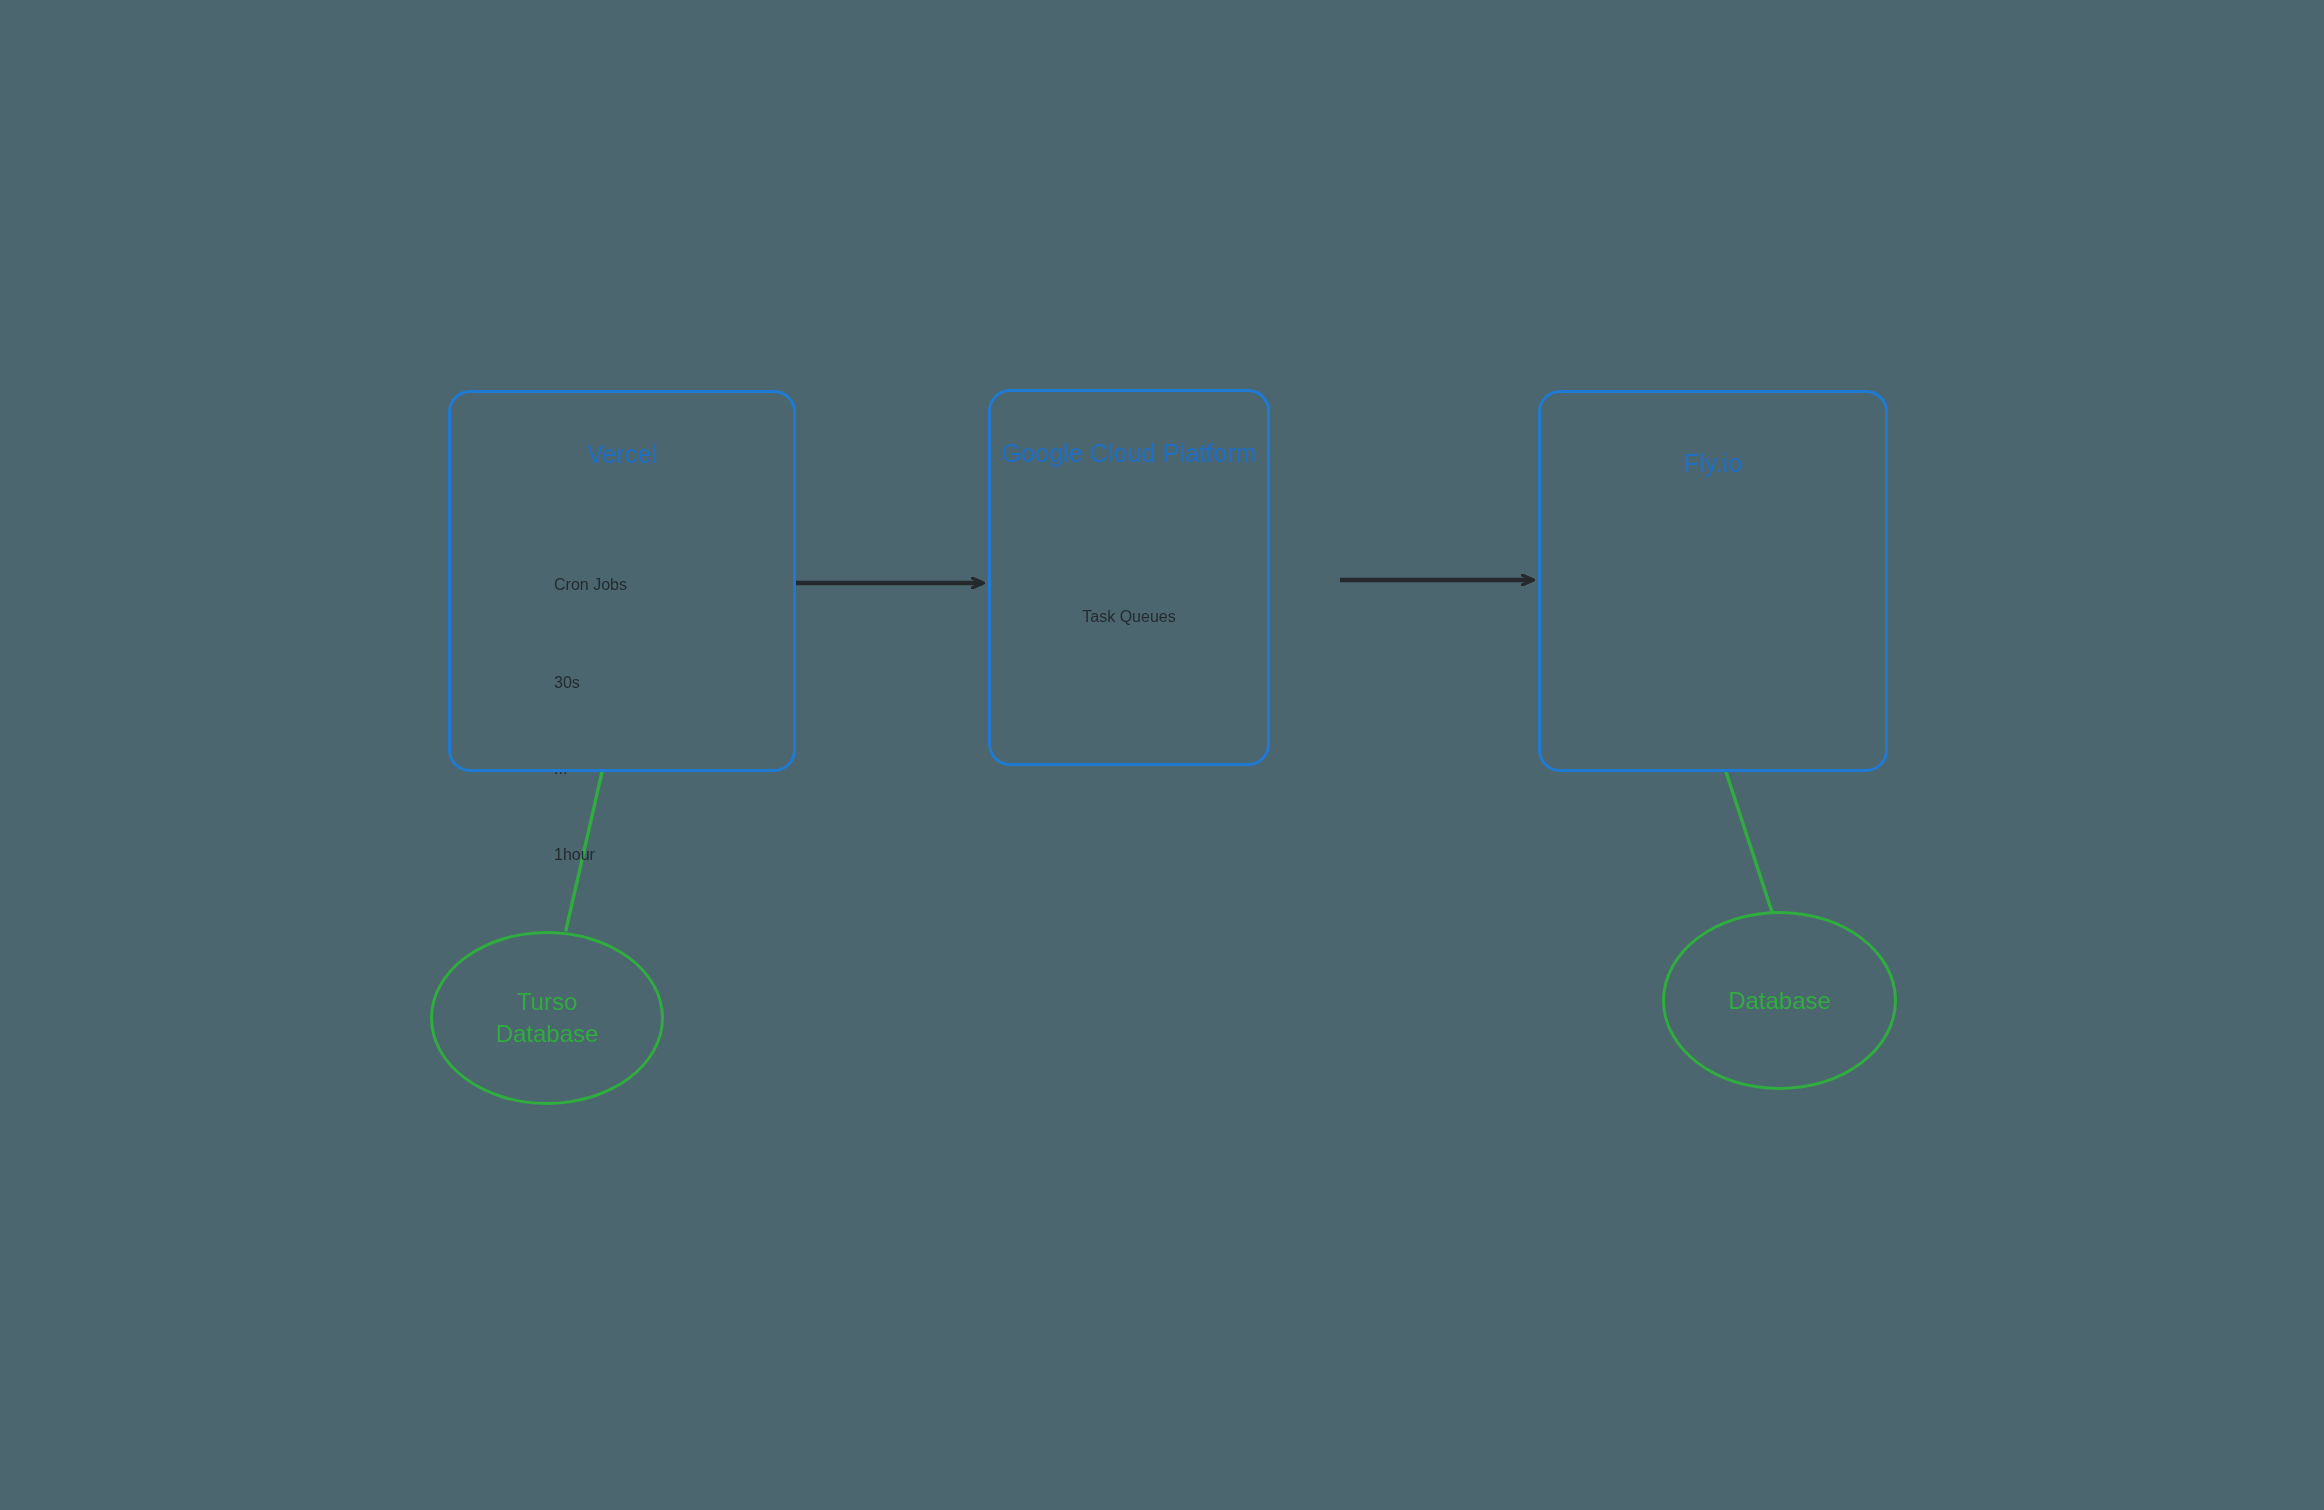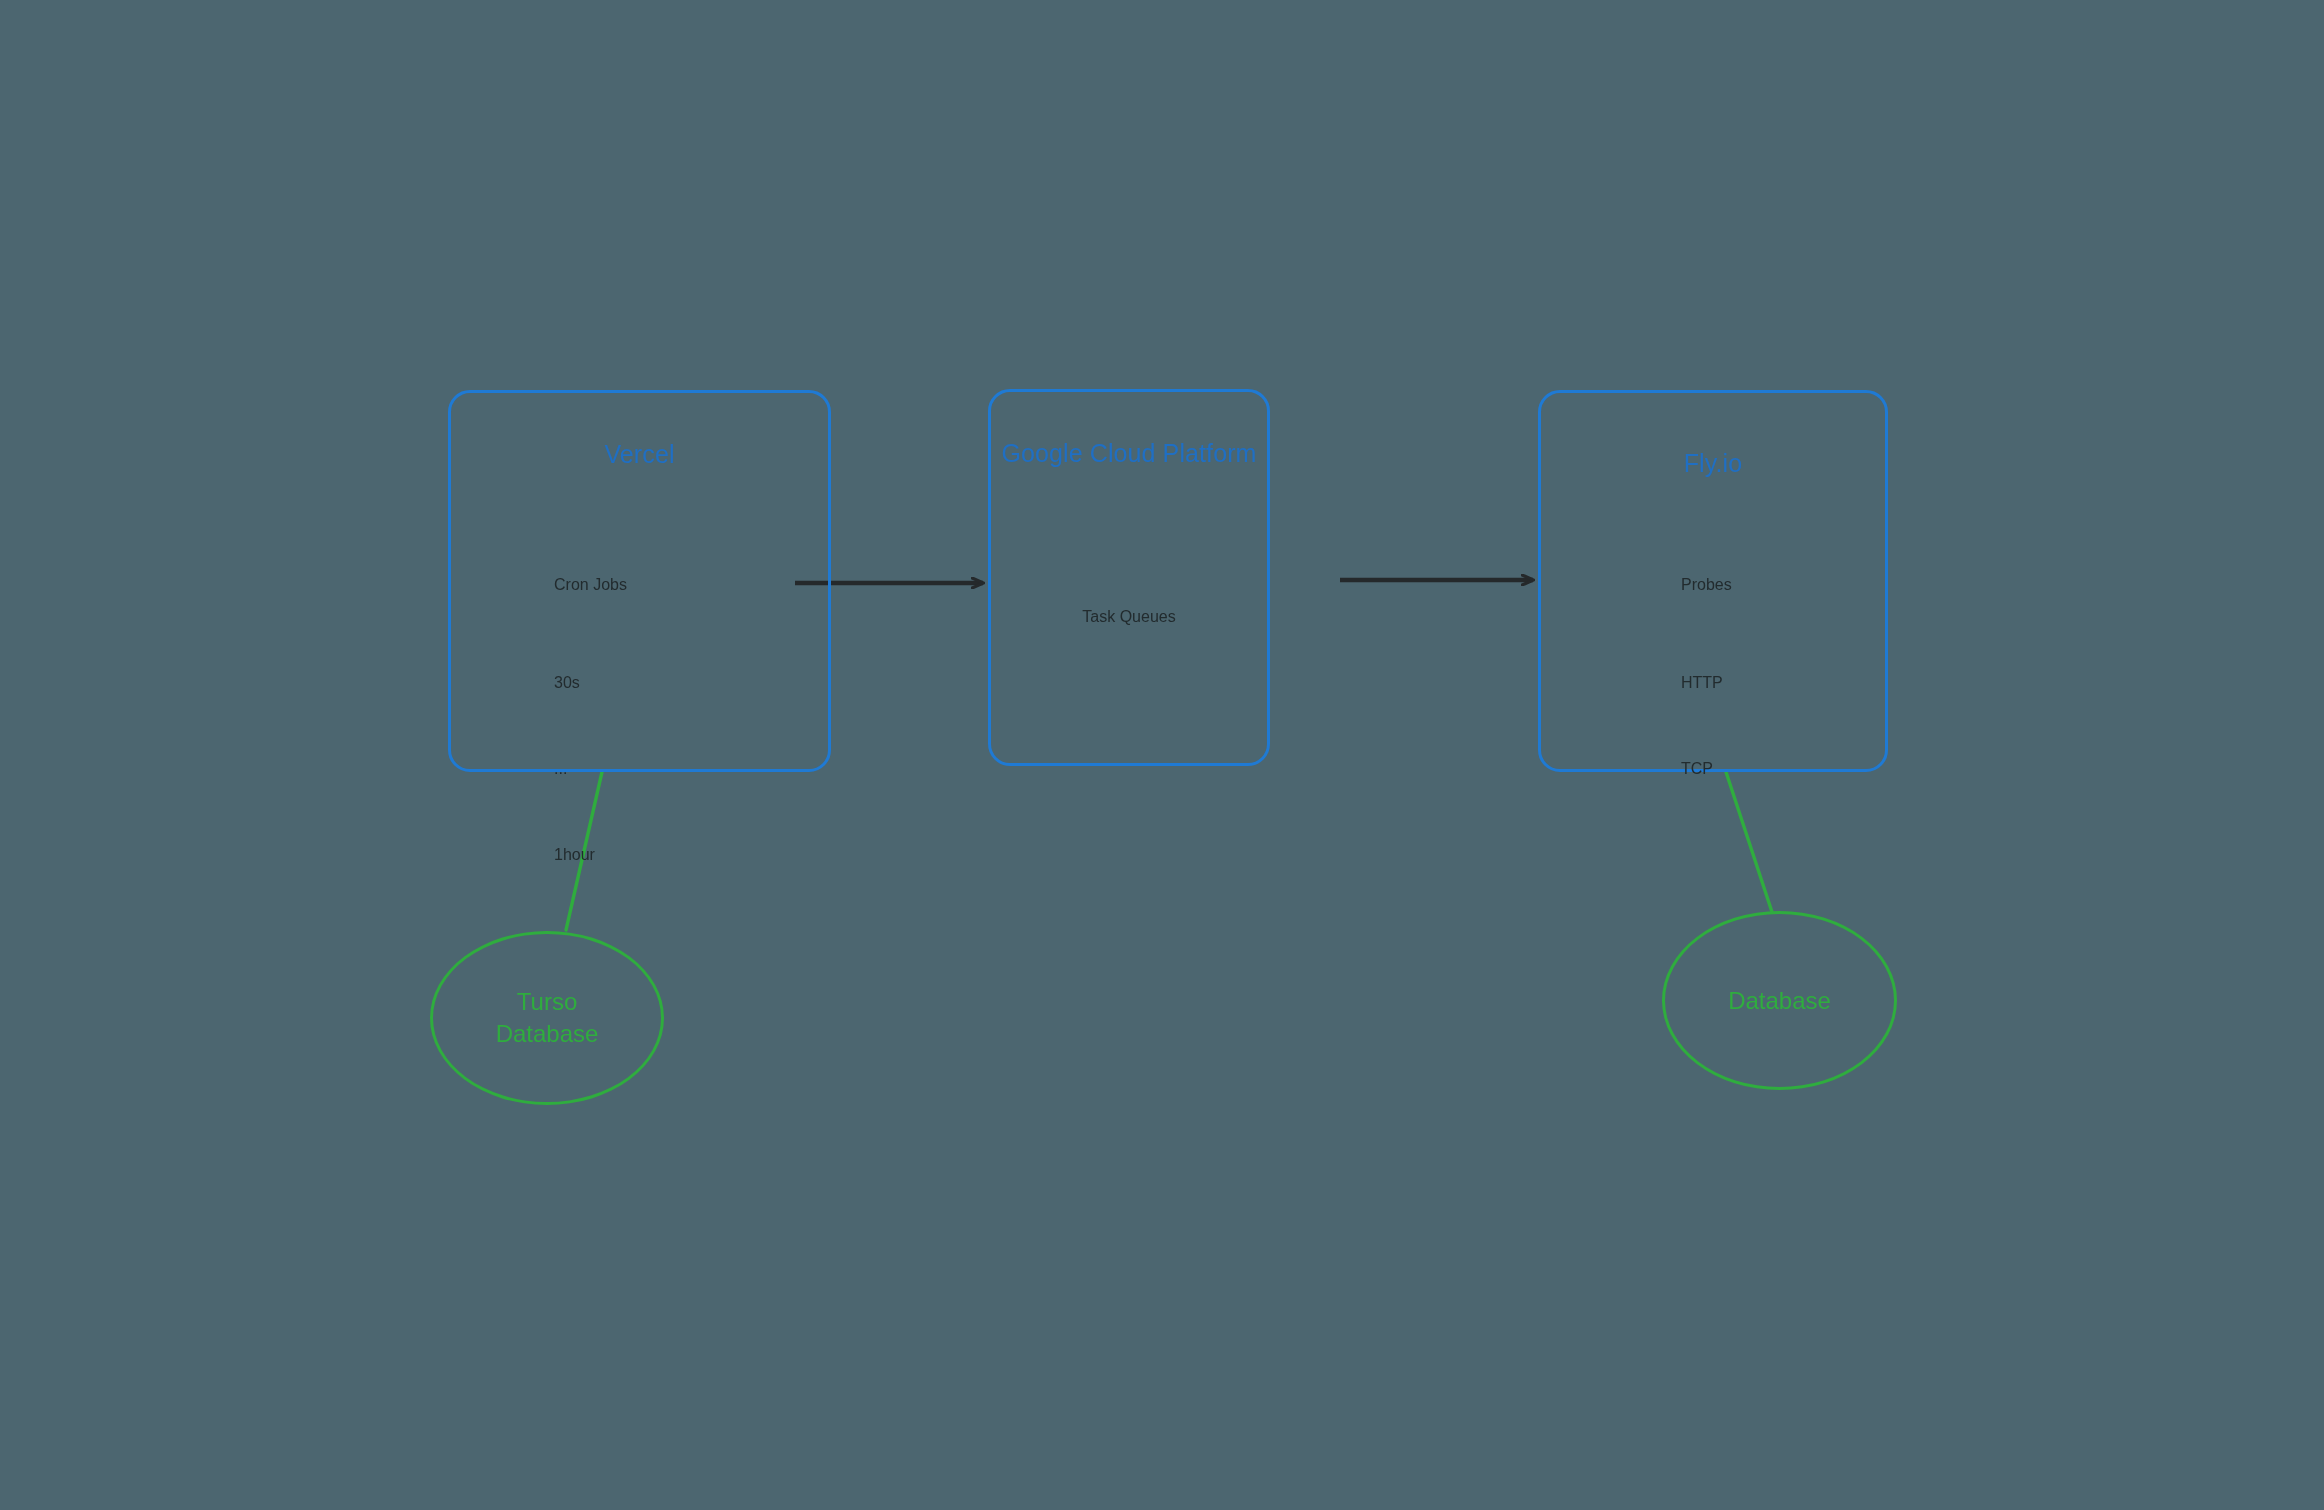--- a/index.html
+++ b/index.html
@@ -114,21 +114,21 @@
 
     <g>
       <line x1="602" y1="772" x2="566" y2="930" stroke="#2fad3e" stroke-width="3.4" stroke-linecap="round"></line>
     </g>
 
     <g>
       <line x1="1726" y1="772" x2="1772" y2="912" stroke="#2fad3e" stroke-width="3.4" stroke-linecap="round"></line>
     </g>
   </svg>
 
-  <div class="node-box" style="left:448px; top:390px; width:383px; height:382px;">
+  <div class="node-box" style="left:448px; top:390px; width:348px; height:382px;">
     <div class="node-title" style="top:47px;">Vercel</div>
     <div class="node-body" style="left:103px; top:152px;">
       <span class="body-line">Cron Jobs</span>
       <span class="body-gap"></span>
       <span class="body-line">30s</span>
       <span class="body-gap-sm"></span>
       <span class="body-line">...</span>
       <span class="body-gap-sm"></span>
       <span class="body-line">1hour</span>
     </div>
@@ -136,27 +136,20 @@
 
   <div class="node-box" style="left:988px; top:389px; width:282px; height:377px;">
     <div class="node-title" style="top:47px;">Google Cloud Platform</div>
     <div class="node-body center" style="top:185px;">
       <span class="body-line">Task Queues</span>
     </div>
   </div>
 
   <div class="node-box" style="left:1538px; top:390px; width:350px; height:382px;">
     <div class="node-title" style="top:56px;">Fly.io</div>
-    <div class="node-body" style="left:140px; top:152px;">
-      <span class="body-line">Probes</span>
-      <span class="body-gap"></span>
-      <span class="body-line">HTTP</span>
-      <span class="body-gap-sm"></span>
-      <span class="body-line">TCP</span>
-    </div>
   </div>
 
   <div class="node-ellipse" style="left:430px; top:931px; width:234px; height:174px;">
     <span class="ellipse-label">Turso
 Database</span>
   </div>
 
   <div class="node-ellipse" style="left:1662px; top:911px; width:235px; height:179px;">
     <span class="ellipse-label">Database</span>
   </div>

